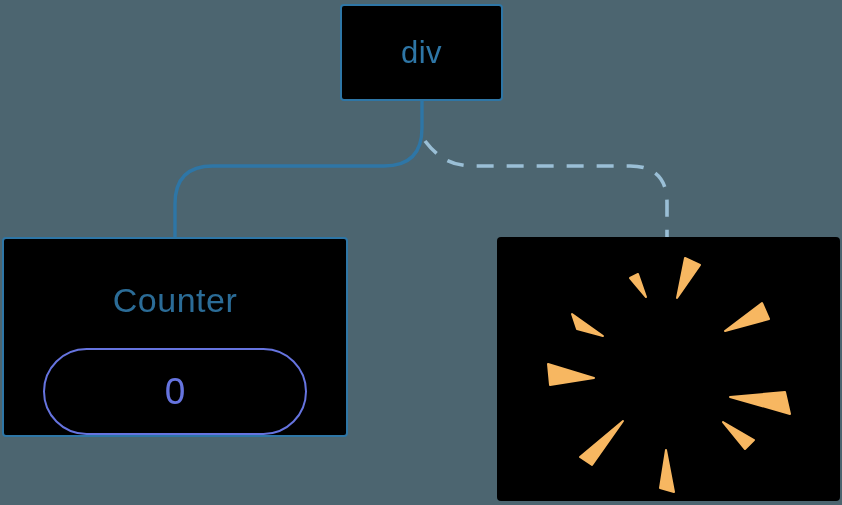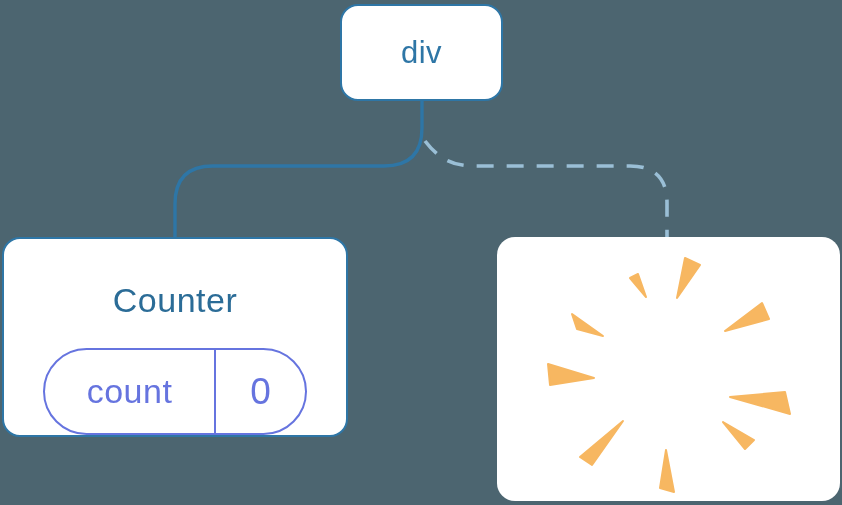--- a/index.html
+++ b/index.html
@@ -12,22 +12,22 @@
     width:842px;height:505px;
     background:#4C6570;
     overflow:hidden;
   }
   .edges{
     position:absolute;left:0;top:0;width:842px;height:505px;
     pointer-events:none;
   }
   .card{
     position:absolute;
-    background:#ffffff;
-    border-radius:18px;
+    background:#000000;
+    border-radius:4px;
     box-sizing:border-box;
   }
   .root-node{
     left:340px;top:4px;width:163px;height:97px;
     border:2.5px solid #2E76A6;
     display:flex;align-items:center;justify-content:center;
   }
   .root-label{
     color:#2E76A6;
     font-size:31px;
@@ -88,23 +88,20 @@
     <path d="M 425 141 C 438 158 452 166 474 166 L 630 166 Q 667 166 667 203 L 667 239" fill="none" stroke="#9ABFD6" stroke-width="3.6" stroke-dasharray="17 13"></path>
   </svg>
 
   <div class="card root-node">
     <span class="root-label">div</span>
   </div>
 
   <div class="card counter-card">
     <div class="counter-title">Counter</div>
     <div class="state-pill">
-      <div class="state-key-cell">
-        <span class="state-key">count</span>
-      </div>
       <div class="state-value-cell">
         <span class="state-value">0</span>
       </div>
     </div>
   </div>
 
   <div class="card removed-card">
     <svg class="poof" viewBox="0 0 343 264">
       <g fill="#F7B761" stroke="#F7B761" stroke-width="2" stroke-linejoin="round">
         <polygon points="133,41 141,37 149,60"></polygon>

